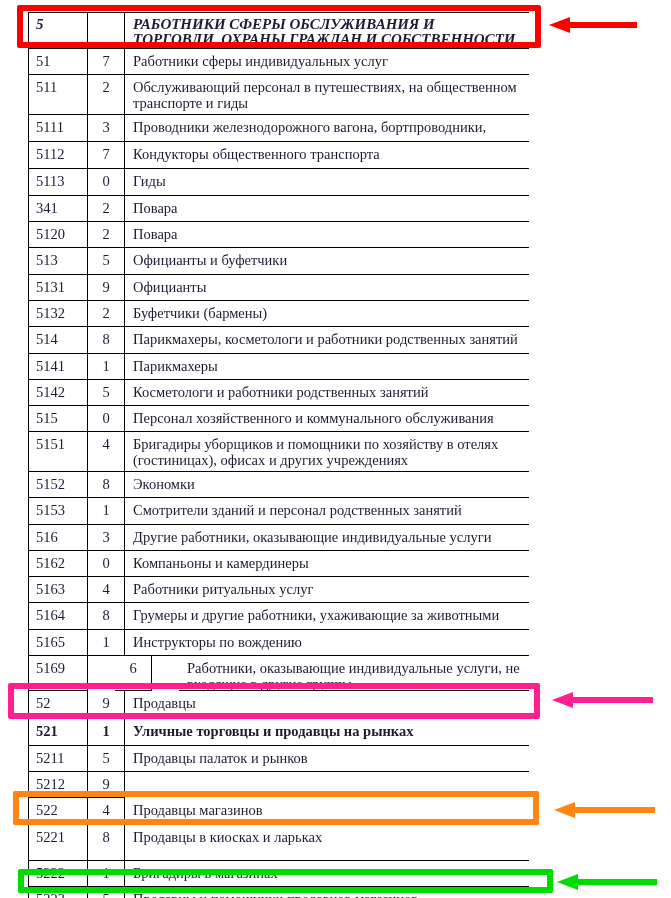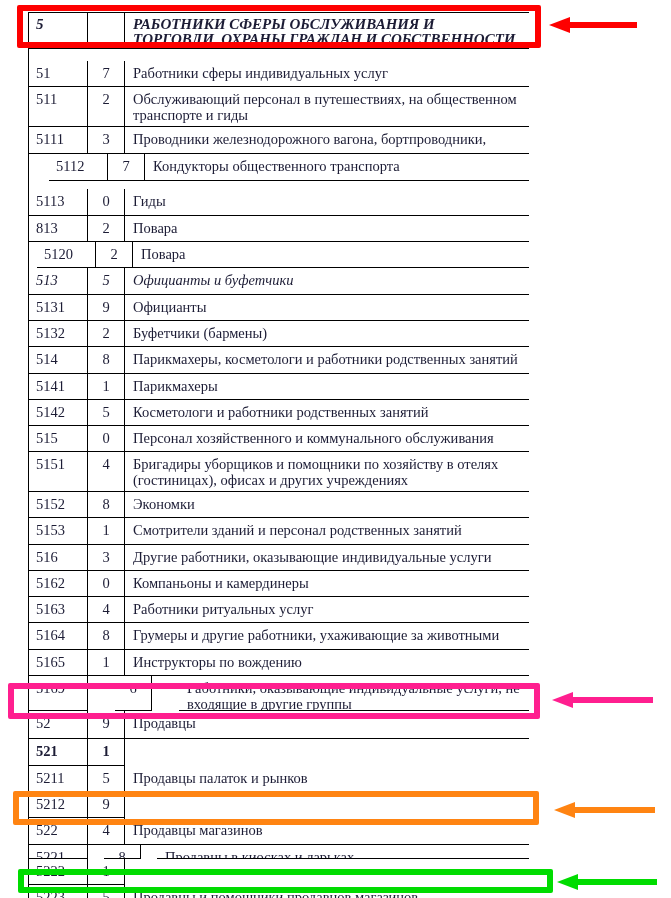--- a/index.html
+++ b/index.html
@@ -47,56 +47,56 @@
 <body>
 
 <div class="page">
 
   <div class="occ-table">
       <div class="trow emph" style="height: 36px;">
         <div class="cell code">5</div>
         <div class="cell check"></div>
         <div class="cell title">РАБОТНИКИ СФЕРЫ ОБСЛУЖИВАНИЯ И ТОРГОВЛИ, ОХРАНЫ ГРАЖДАН И СОБСТВЕННОСТИ</div>
       </div>
-      <div class="trow" style="height: 26px; margin-top: 12px;">
+      <div class="trow" style="height: 26px;">
         <div class="cell code">51</div>
         <div class="cell check">7</div>
         <div class="cell title">Работники сферы индивидуальных услуг</div>
       </div>
       <div class="trow" style="height: 40px;">
         <div class="cell code">511</div>
         <div class="cell check">2</div>
         <div class="cell title">Обслуживающий персонал в путешествиях, на общественном транспорте и гиды</div>
       </div>
       <div class="trow" style="height: 27px;">
         <div class="cell code">5111</div>
         <div class="cell check">3</div>
         <div class="cell title">Проводники железнодорожного вагона, бортпроводники, стюарды</div>
       </div>
-      <div class="trow" style="height: 27px; margin-left: 20px;">
+      <div class="trow" style="height: 27px;">
         <div class="cell code">5112</div>
         <div class="cell check">7</div>
         <div class="cell title">Кондукторы общественного транспорта</div>
       </div>
-      <div class="trow" style="height: 27px; margin-top: 8px;">
+      <div class="trow" style="height: 27px;">
         <div class="cell code">5113</div>
         <div class="cell check">0</div>
         <div class="cell title">Гиды</div>
       </div>
       <div class="trow" style="height: 26px;">
-        <div class="cell code">813</div>
+        <div class="cell code">341</div>
         <div class="cell check">2</div>
         <div class="cell title">Повара</div>
       </div>
-      <div class="trow" style="height: 26px; margin-left: 8px;">
+      <div class="trow" style="height: 26px;">
         <div class="cell code">5120</div>
         <div class="cell check">2</div>
         <div class="cell title">Повара</div>
       </div>
-      <div class="trow" style="height: 27px; font-style: italic;">
+      <div class="trow" style="height: 27px;">
         <div class="cell code">513</div>
         <div class="cell check">5</div>
         <div class="cell title">Официанты и буфетчики</div>
       </div>
       <div class="trow" style="height: 26px;">
         <div class="cell code">5131</div>
         <div class="cell check">9</div>
         <div class="cell title">Официанты</div>
       </div>
       <div class="trow" style="height: 26px;">
@@ -170,43 +170,45 @@
         <div class="cell title">Работники, оказывающие индивидуальные услуги, не входящие в другие группы</div>
       </div>
       <div class="trow" style="height: 28px;">
         <div class="cell code">52</div>
         <div class="cell check">9</div>
         <div class="cell title">Продавцы</div>
       </div>
       <div class="trow" style="height: 27px; font-weight: bold;">
         <div class="cell code">521</div>
         <div class="cell check">1</div>
+        <div class="cell title">Уличные торговцы и продавцы на рынках</div>
       </div>
       <div class="trow" style="height: 26px;">
         <div class="cell code">5211</div>
         <div class="cell check">5</div>
         <div class="cell title">Продавцы палаток и рынков</div>
       </div>
       <div class="trow" style="height: 26px;">
         <div class="cell code">5212</div>
         <div class="cell check">9</div>
       </div>
       <div class="trow" style="height: 27px;">
         <div class="cell code">522</div>
         <div class="cell check">4</div>
         <div class="cell title">Продавцы магазинов</div>
       </div>
-      <div class="trow" style="height: 14px; gap: 16px;">
+      <div class="trow" style="height: 36px;">
         <div class="cell code">5221</div>
         <div class="cell check">8</div>
         <div class="cell title">Продавцы в киосках и ларьках</div>
       </div>
       <div class="trow" style="height: 26px;">
         <div class="cell code">5222</div>
         <div class="cell check">1</div>
+        <div class="cell title">Бригадиры в магазинах</div>
       </div>
       <div class="trow" style="height: 21px;">
         <div class="cell code">5223</div>
         <div class="cell check">5</div>
         <div class="cell title">Продавцы и помощники продавцов магазинов</div>
       </div>
     </div>
 
   <div class="ann-rect rect-red" style="border-color: rgb(254, 0, 0);"></div>
   <div class="ann-rect rect-magenta" style="border-color: rgb(255, 31, 143);"></div>

